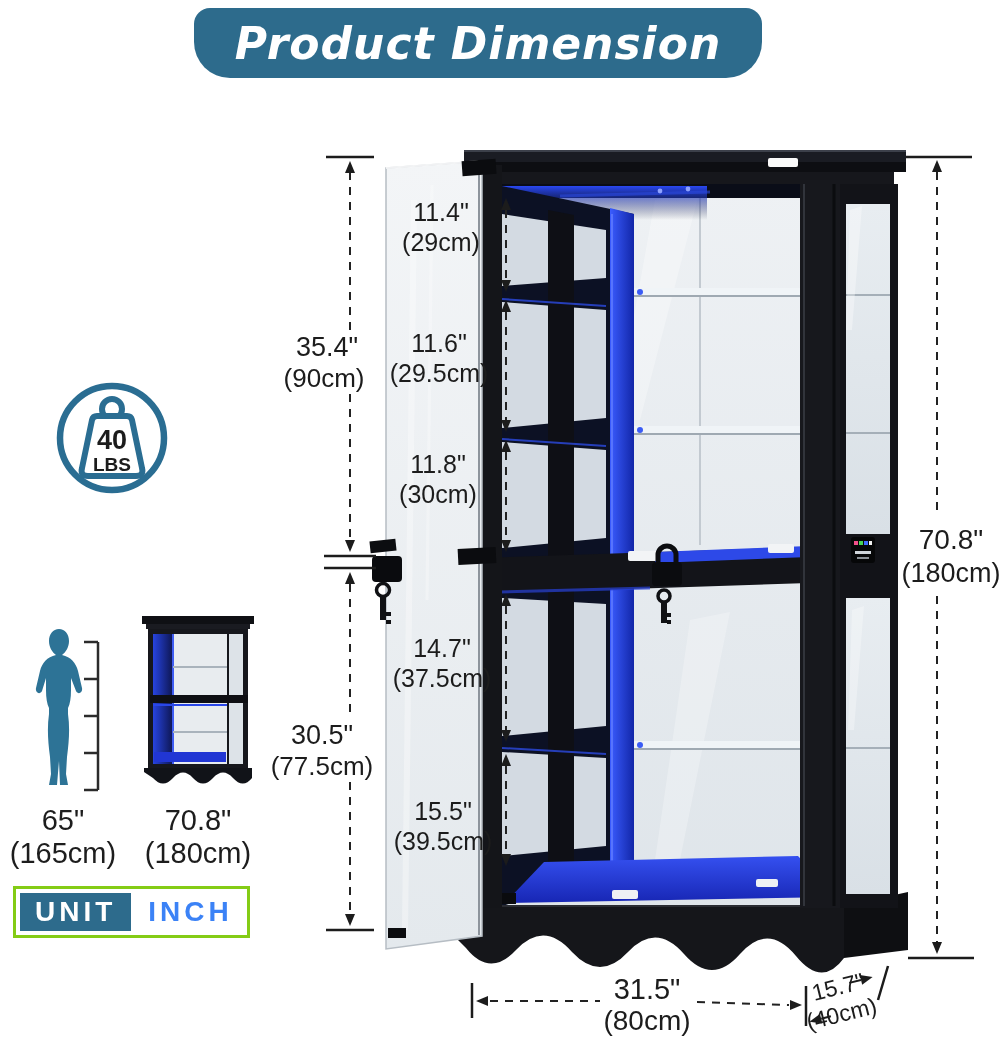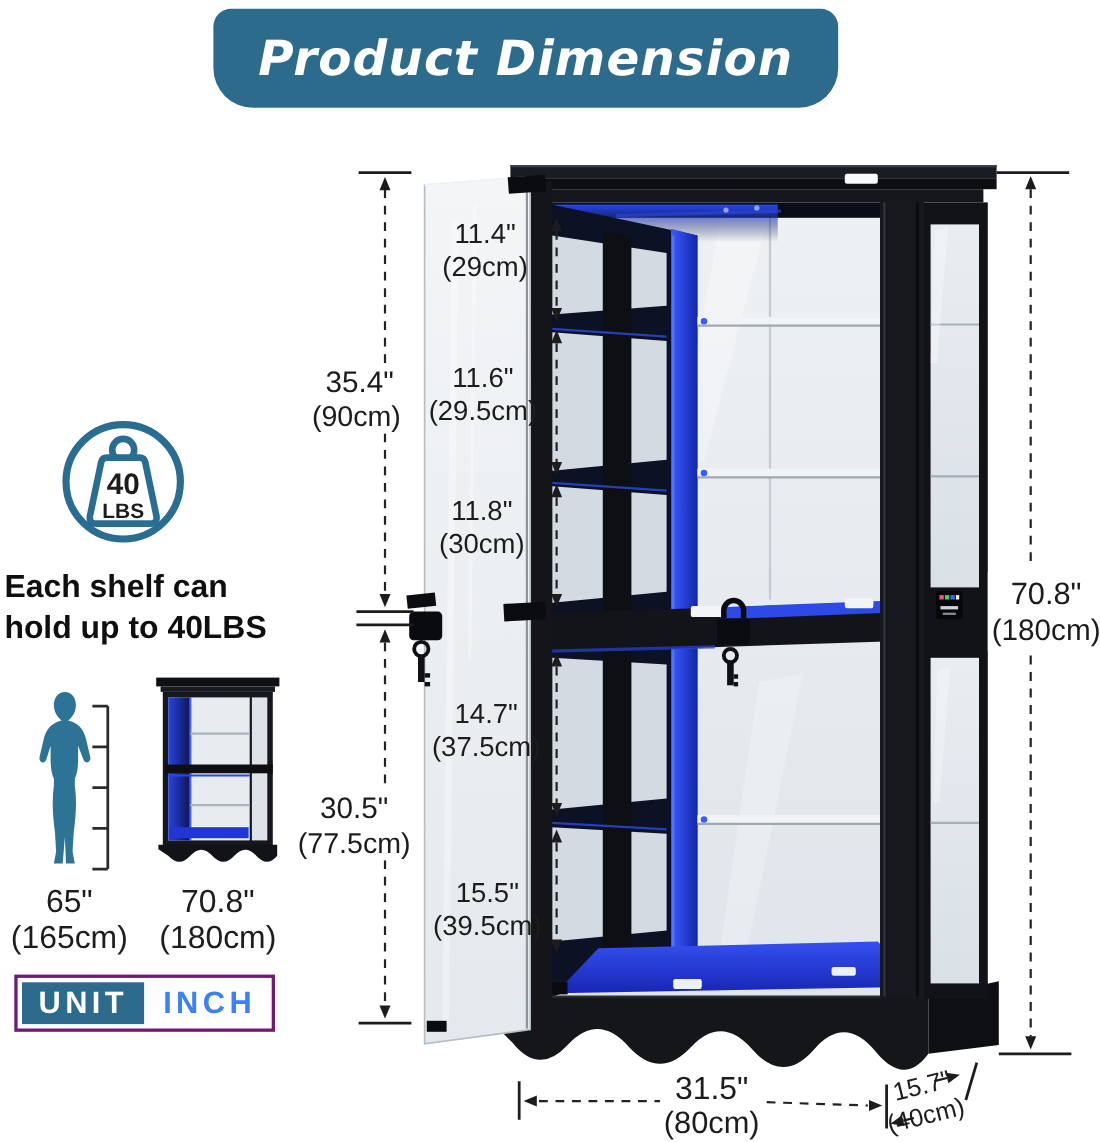--- a/index.html
+++ b/index.html
@@ -1,25 +1,25 @@
 <!DOCTYPE html>
 <html><head>
 <meta charset="utf-8">
 <style>
   html,body{margin:0;padding:0;background:#fff;}
   #stage{position:relative;width:1000px;height:1038px;background:#fff;overflow:hidden;
          font-family:"Liberation Sans",sans-serif;color:#1c1c1c;}
   .abs{position:absolute;}
-  .banner{left:194px;top:8px;width:568px;height:90px;background:#2d6b8c;
+  .banner{left:194px;top:8px;width:568px;height:70px;background:#2d6b8c;
           border-radius:16px 16px 36px 36px;display:flex;align-items:center;justify-content:center;}
   .banner span{font-family:"DejaVu Sans",sans-serif;font-style:italic;font-weight:bold;
                font-size:44px;color:#ffffff;letter-spacing:1px;}
   .caption{left:4px;top:516px;font-size:29px;font-weight:bold;line-height:37px;color:#0f0f0f;}
   .hlabel{text-align:center;font-size:29px;line-height:33px;color:#1d1d1d;}
-  .badge{left:13px;top:886px;display:flex;align-items:stretch;border:3px solid #701a75;
+  .badge{left:13px;top:886px;display:flex;align-items:stretch;border:3px solid #84cc16;
          background:#fff;padding:4px;gap:7px;}
   .badge .u{background:#2d6b8c;color:#fff;padding:3px 15px;font-size:28px;letter-spacing:4px;font-weight:600;}
   .badge .i{background:#fff;color:#3b82f6;padding:3px 10px;font-size:28px;letter-spacing:4px;font-weight:600;
             display:flex;align-items:center;}
   svg text{font-family:"Liberation Sans",sans-serif;fill:#1c1c1c;text-anchor:middle;}
 </style>
 </head>
 <body>
 
 <div id="stage">
@@ -29,24 +29,20 @@
   </div>
 
   <svg class="abs" style="left:54px;top:380px" width="116" height="116" viewBox="0 0 116 116">
     <circle cx="58" cy="58" r="52" fill="none" stroke="#2a6d92" stroke-width="6.5"></circle>
     <circle cx="58" cy="29" r="10" fill="none" stroke="#2a6d92" stroke-width="6"></circle>
     <path d="M43,36 L73,36 Q77,36 78,40 L88,88 Q90,96 82,96 L34,96 Q26,96 28,88 L38,40 Q39,36 43,36 Z" fill="#ffffff" stroke="#2a6d92" stroke-width="6" stroke-linejoin="round"></path>
     <text x="58" y="69" font-size="27" font-weight="bold" fill="#2a6d92">40</text>
     <text x="58" y="91" font-size="19" font-weight="bold" fill="#2a6d92">LBS</text>
   </svg>
 
-  <div class="abs caption">
-    <div>Each shelf can</div>
-    <div>hold up to 40LBS</div>
-  </div>
 
   <svg class="abs" style="left:14px;top:626px" width="100" height="170" viewBox="0 0 100 170">
     <path fill="#2d7396" d="M45,3 C51,3 55,8 55,15 C55,21 52,26 48,29 C57,31 62,37 64,45 L68,62 C69,67 64,69 62,65 L57,52 L57,64
          C57,72 56,78 54,82 L54,88 C56,102 55,116 53,131 L52,148 L54,159 L46,159 L45,135 L43,159 L35,159
          L37,148 L36,131 C34,116 33,102 35,88 L35,82 C33,78 32,72 32,64 L32,52 L28,65 C26,69 21,67 22,62
          L26,45 C28,37 33,31 42,29 C38,26 35,21 35,15 C35,8 39,3 45,3 Z"></path>
     <g stroke="#2b2b2b" stroke-width="2.5">
       <line x1="84" y1="16" x2="84" y2="164"></line>
       <line x1="70" y1="16" x2="84" y2="16"></line>
       <line x1="70" y1="53" x2="84" y2="53"></line>

